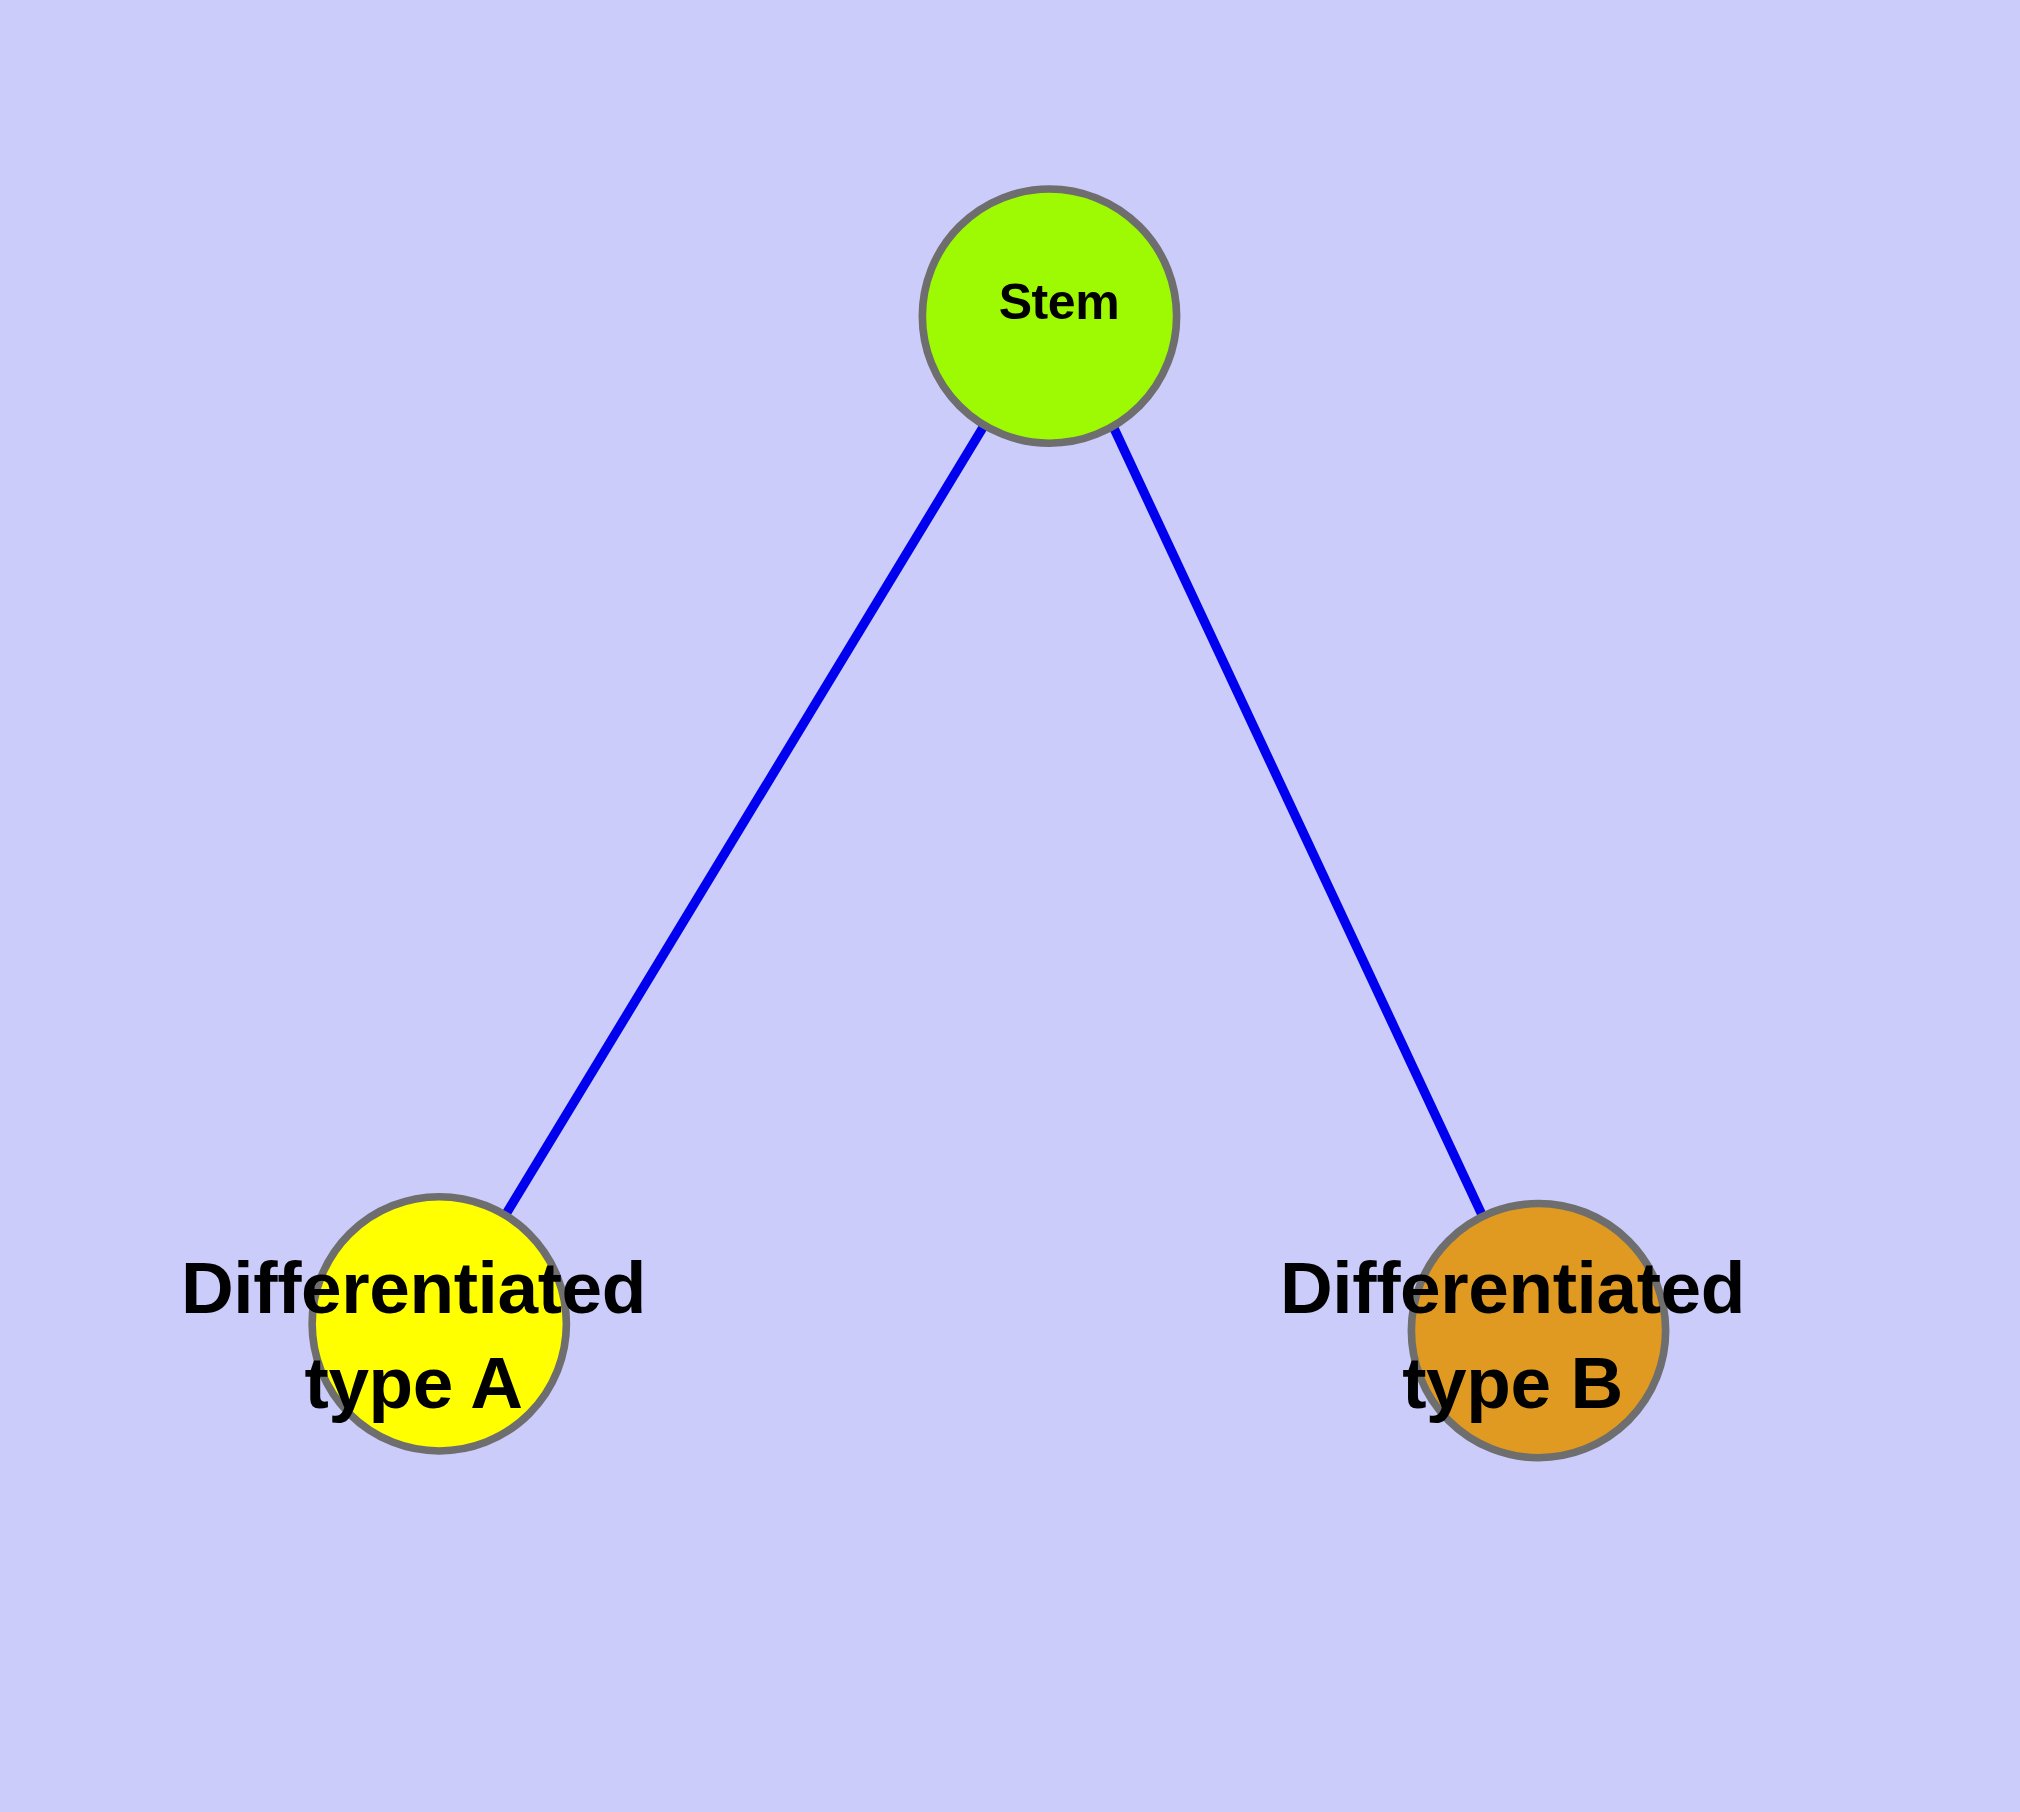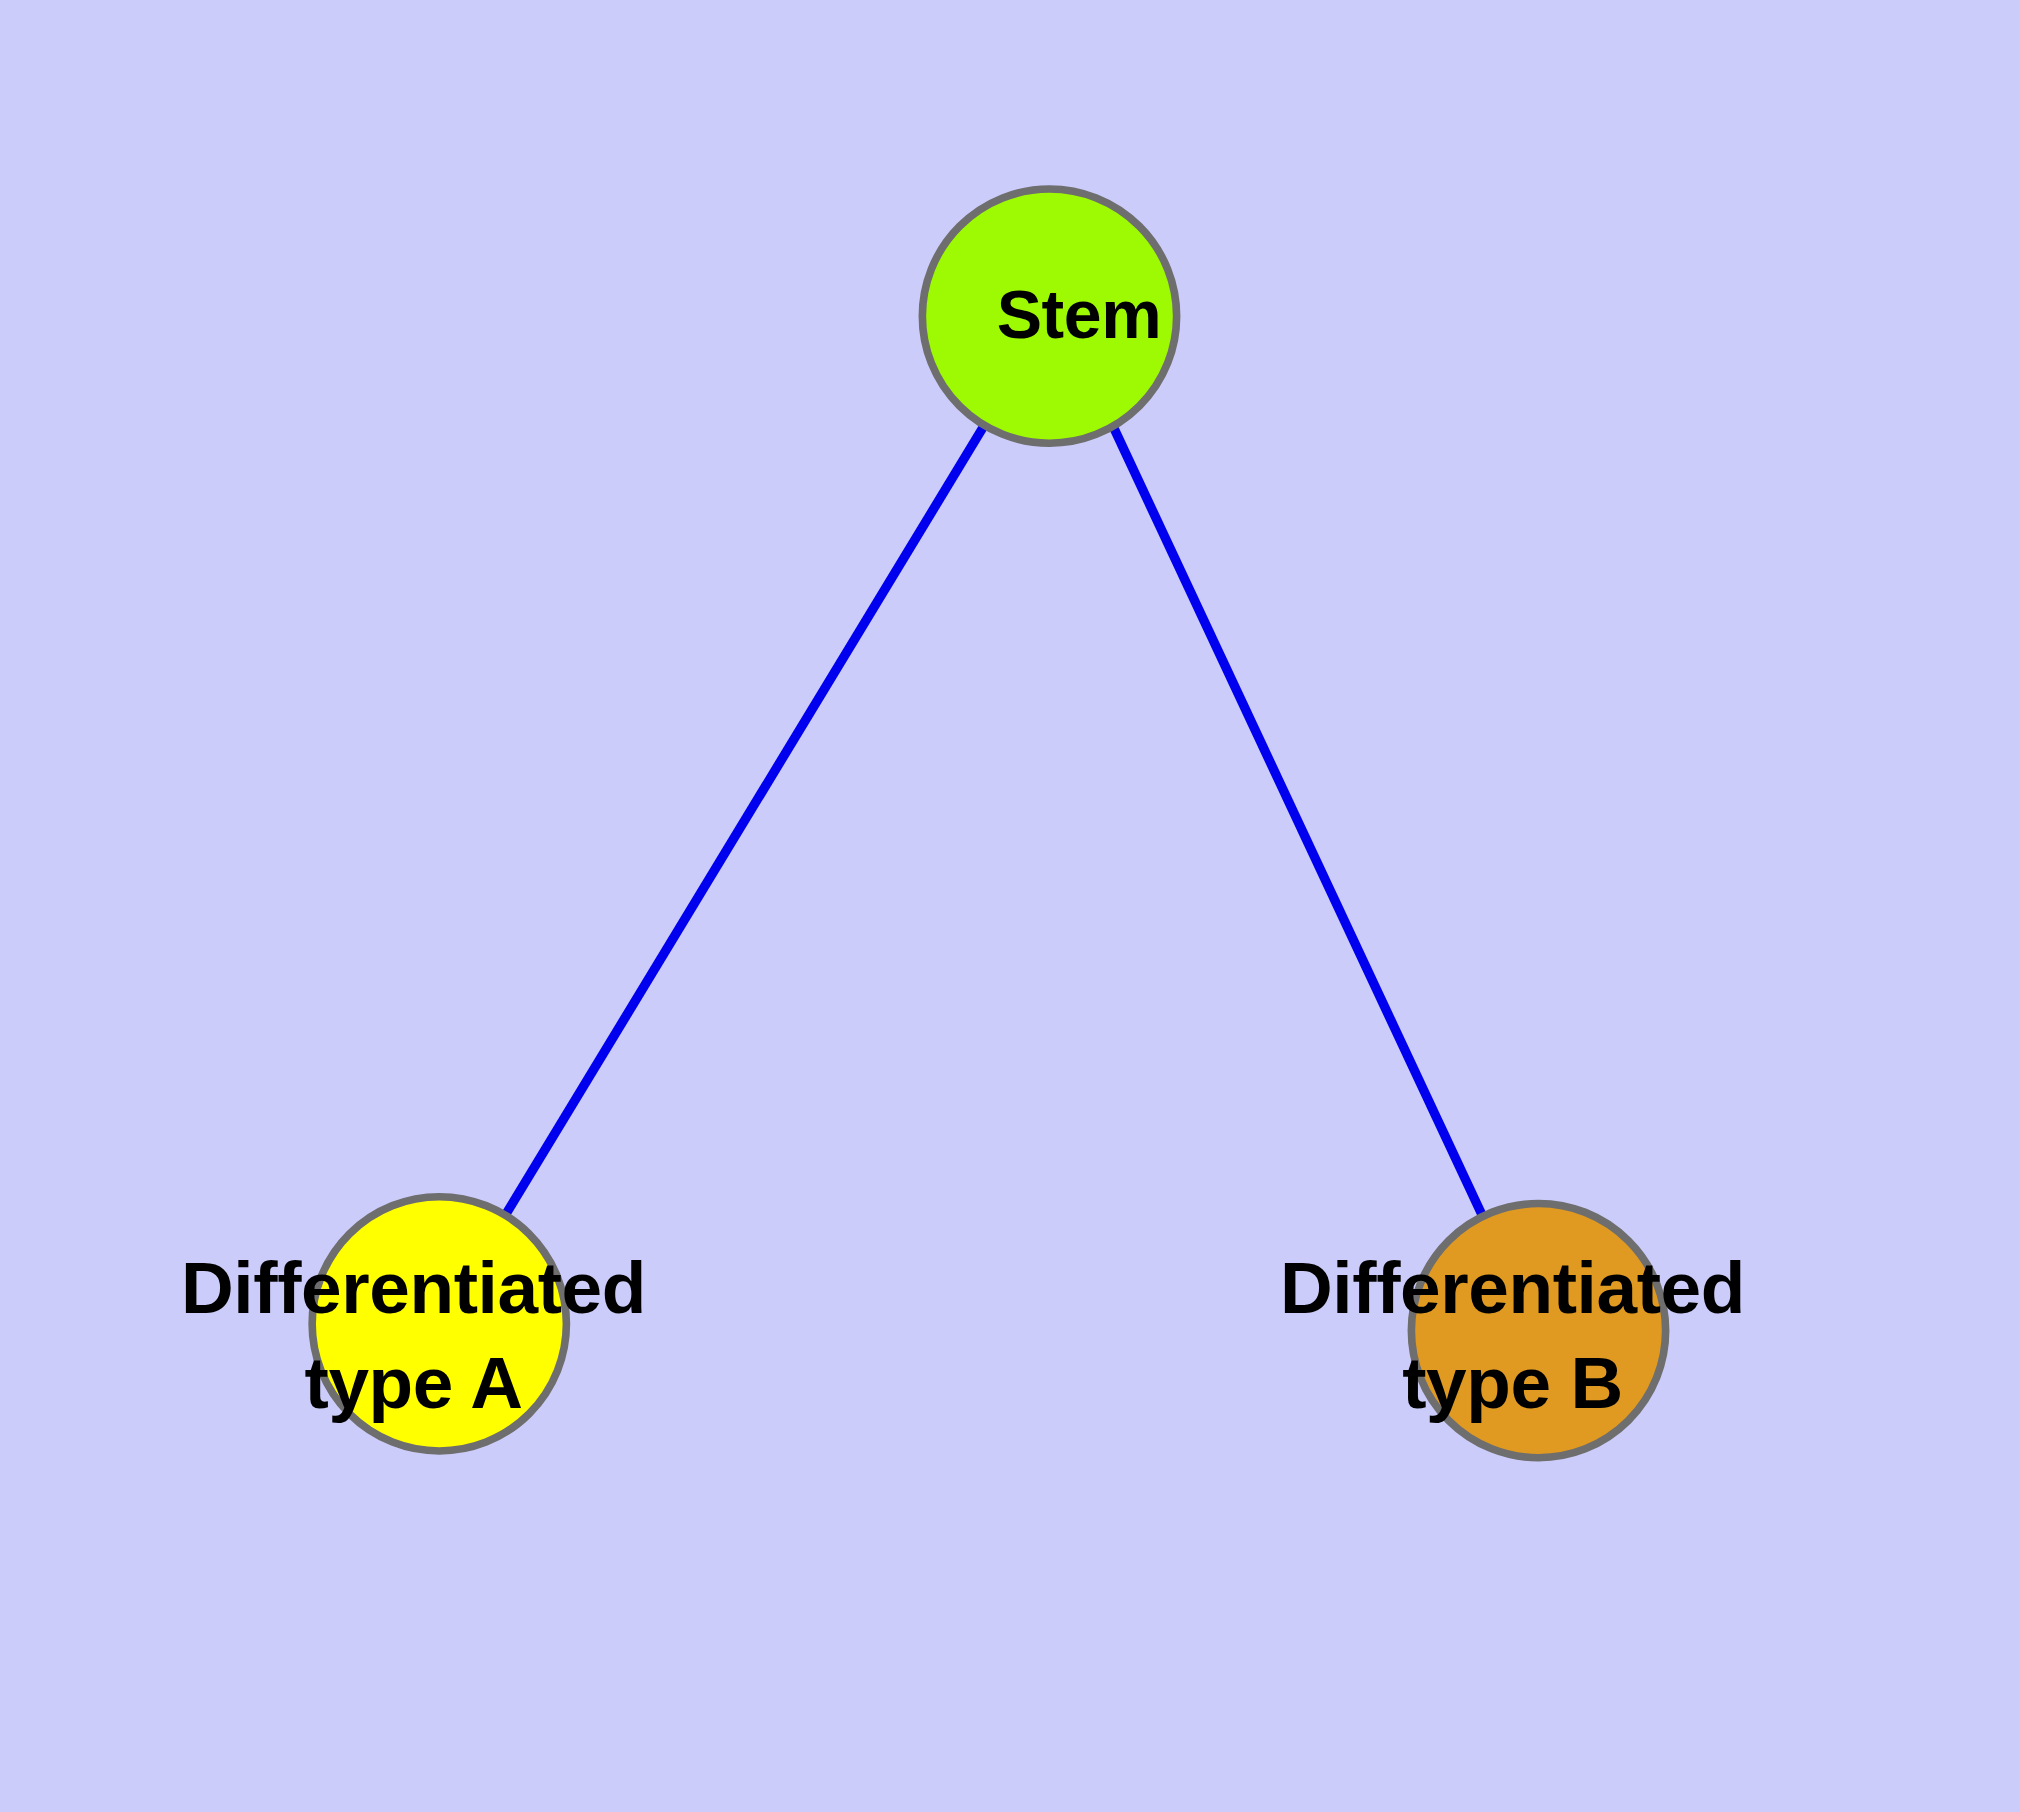--- a/index.html
+++ b/index.html
@@ -40,22 +40,22 @@
     font-family: "Liberation Sans", sans-serif;
     font-weight: bold;
     color: #000000;
     text-align: center;
     line-height: 1.30;
     white-space: pre-line;
     pointer-events: none;
     letter-spacing: -0.4px;
   }
   #label-stem {
-    font-size: 68px;
-    left: 740px;
+    font-size: 50px;
+    left: 720px;
     top: 270px;
     width: 678px;
   }
   #label-diff-a {
     font-size: 73px;
     left: 32px;
     top: 1241px;
     width: 763px;
   }
   #label-diff-b {

